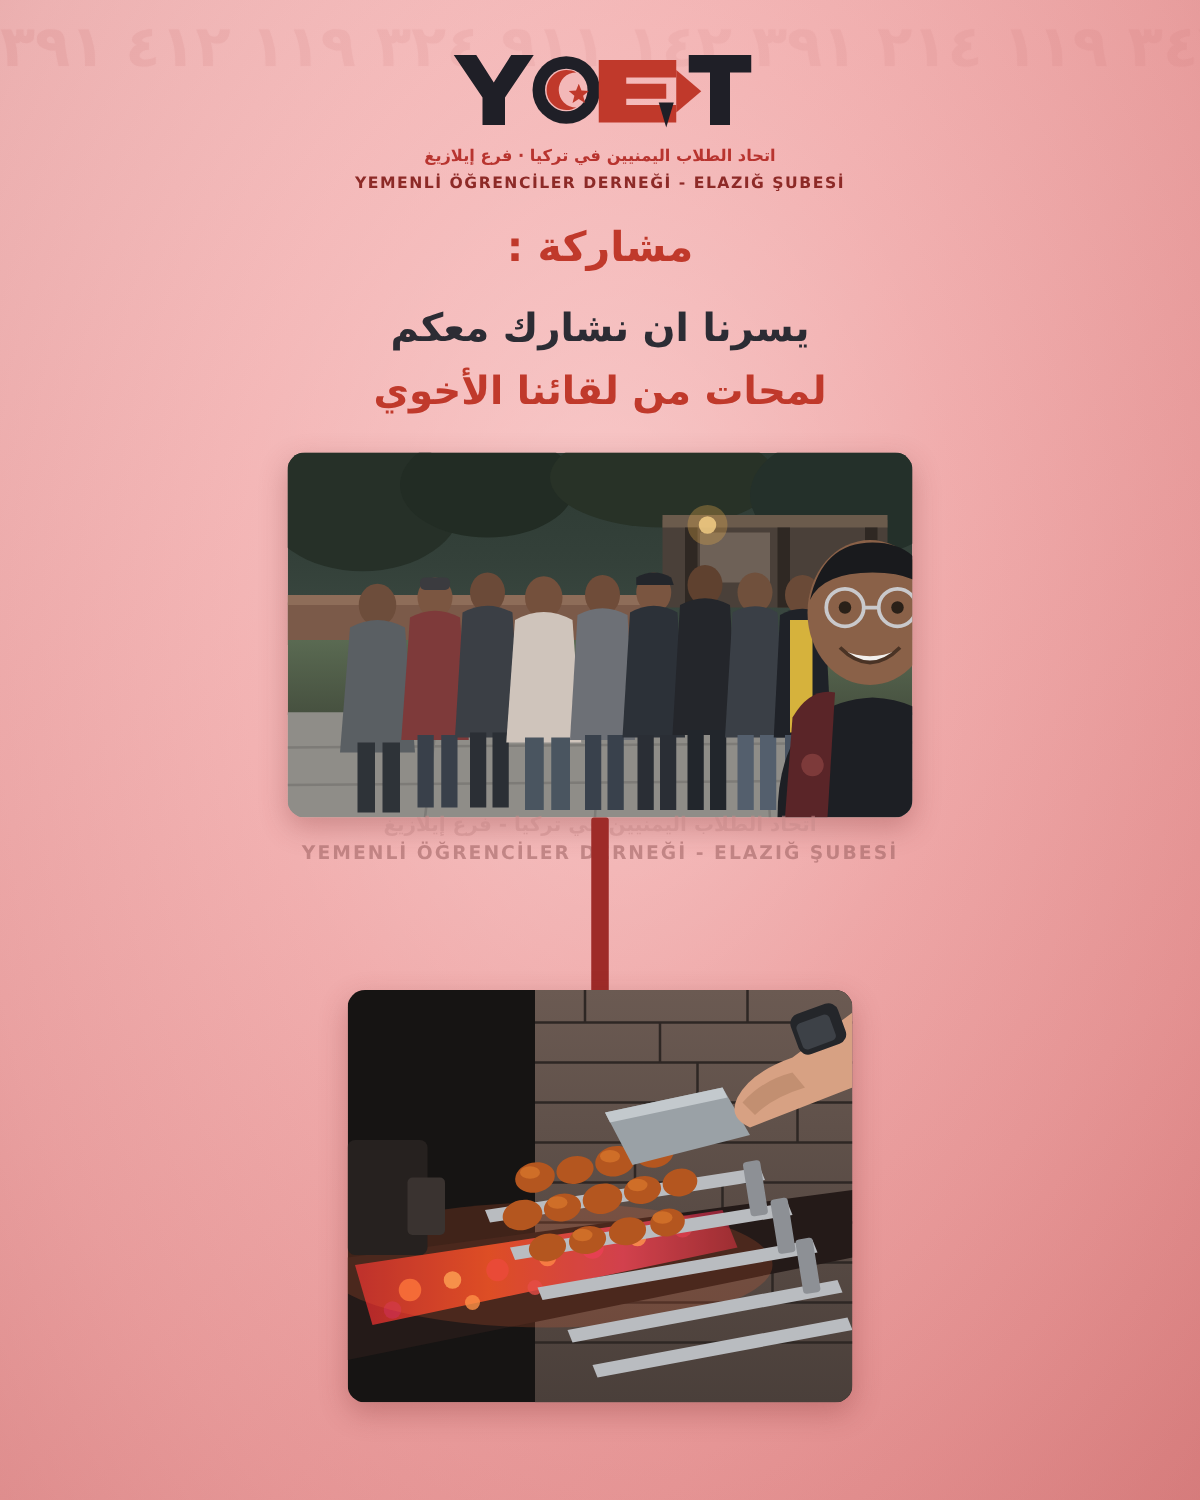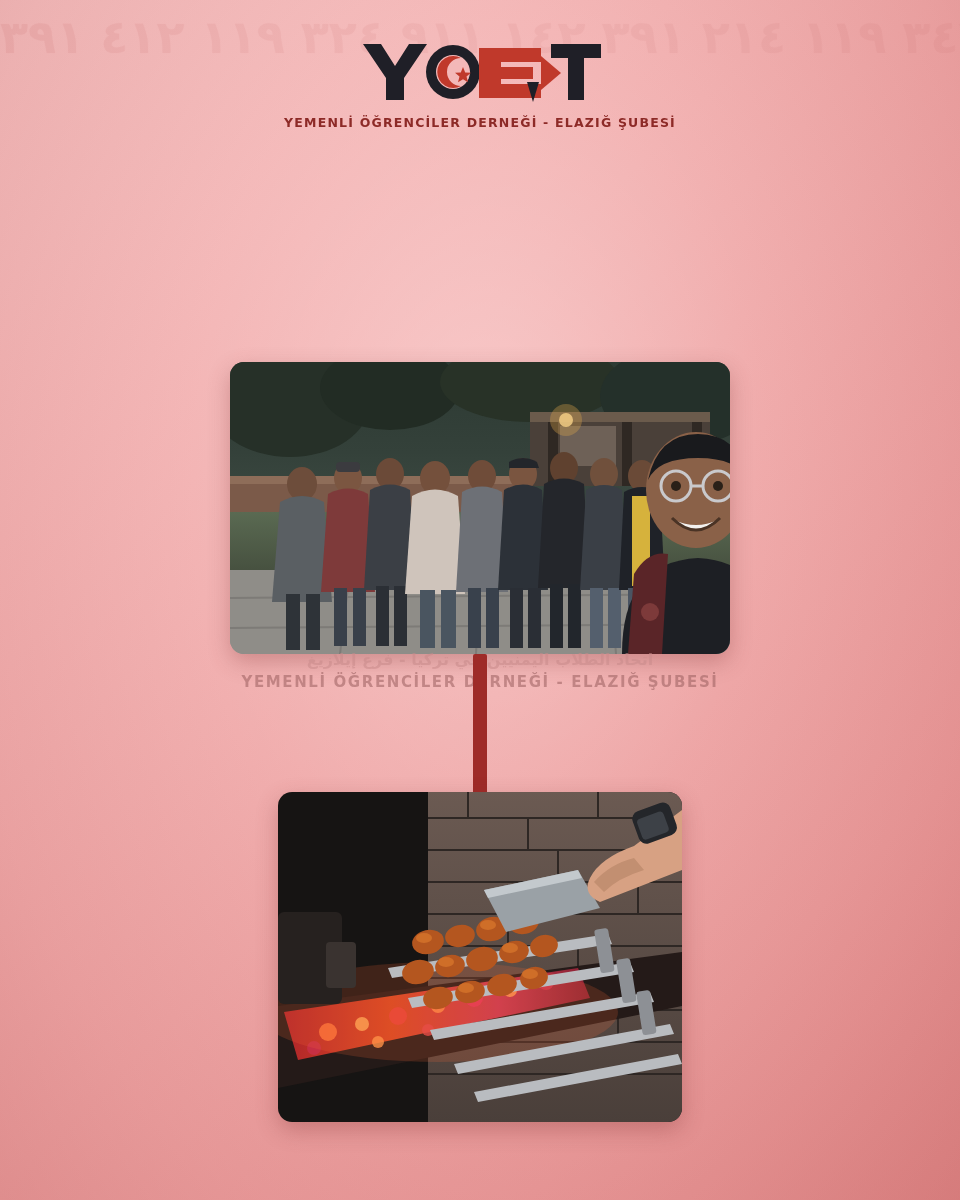--- a/index.html
+++ b/index.html
@@ -186,23 +186,29 @@
           <path d="M108 31 l2.2 5.4 l5.8 .4 l-4.5 3.8 l1.5 5.7 l-5-3.1 l-5 3.1 l1.5-5.7 l-4.5-3.8 l5.8-.4 Z" fill="#c0392b"></path>
 
           <path d="M124 12 L186 12 L186 26 L146 26 L146 31 L178 31 L178 43 L146 43 L146 48 L186 48 L186 62 L124 62 Z" fill="#c0392b"></path>
           <path d="M186 20 L206 37 L186 54 Z" fill="#c0392b"></path>
 
           <path d="M196 8 L246 8 L246 22 L229 22 L229 64 L213 64 L213 22 L196 22 Z" fill="#1f1f27"></path>
 
           <path d="M172 46 L184 46 L178 66 Z" fill="#1f1f27"></path>
         </svg>
       </div>
+      <div class="logo-ar">اتحاد الطلاب اليمنيين في تركيا · فرع إيلازيغ</div>
       <div class="logo-tr">YEMENLİ ÖĞRENCİLER DERNEĞİ - ELAZIĞ ŞUBESİ</div>
     </div>
 
+    <div class="headings">
+      <div class="h-red">مشاركة :</div>
+      <div class="h-dark">يسرنا ان نشارك معكم</div>
+      <div class="h-red2">لمحات من لقائنا الأخوي</div>
+    </div>
 
     <div class="photo photo-top">
       <svg viewBox="0 0 500 292" preserveAspectRatio="none" aria-hidden="true">
         <defs>
           <linearGradient id="skyTop" x1="0" y1="0" x2="0" y2="1">
             <stop offset="0%" stop-color="#2d3a33"></stop>
             <stop offset="60%" stop-color="#34413a"></stop>
             <stop offset="100%" stop-color="#3c4a42"></stop>
           </linearGradient>
           <linearGradient id="groundTop" x1="0" y1="0" x2="0" y2="1">

